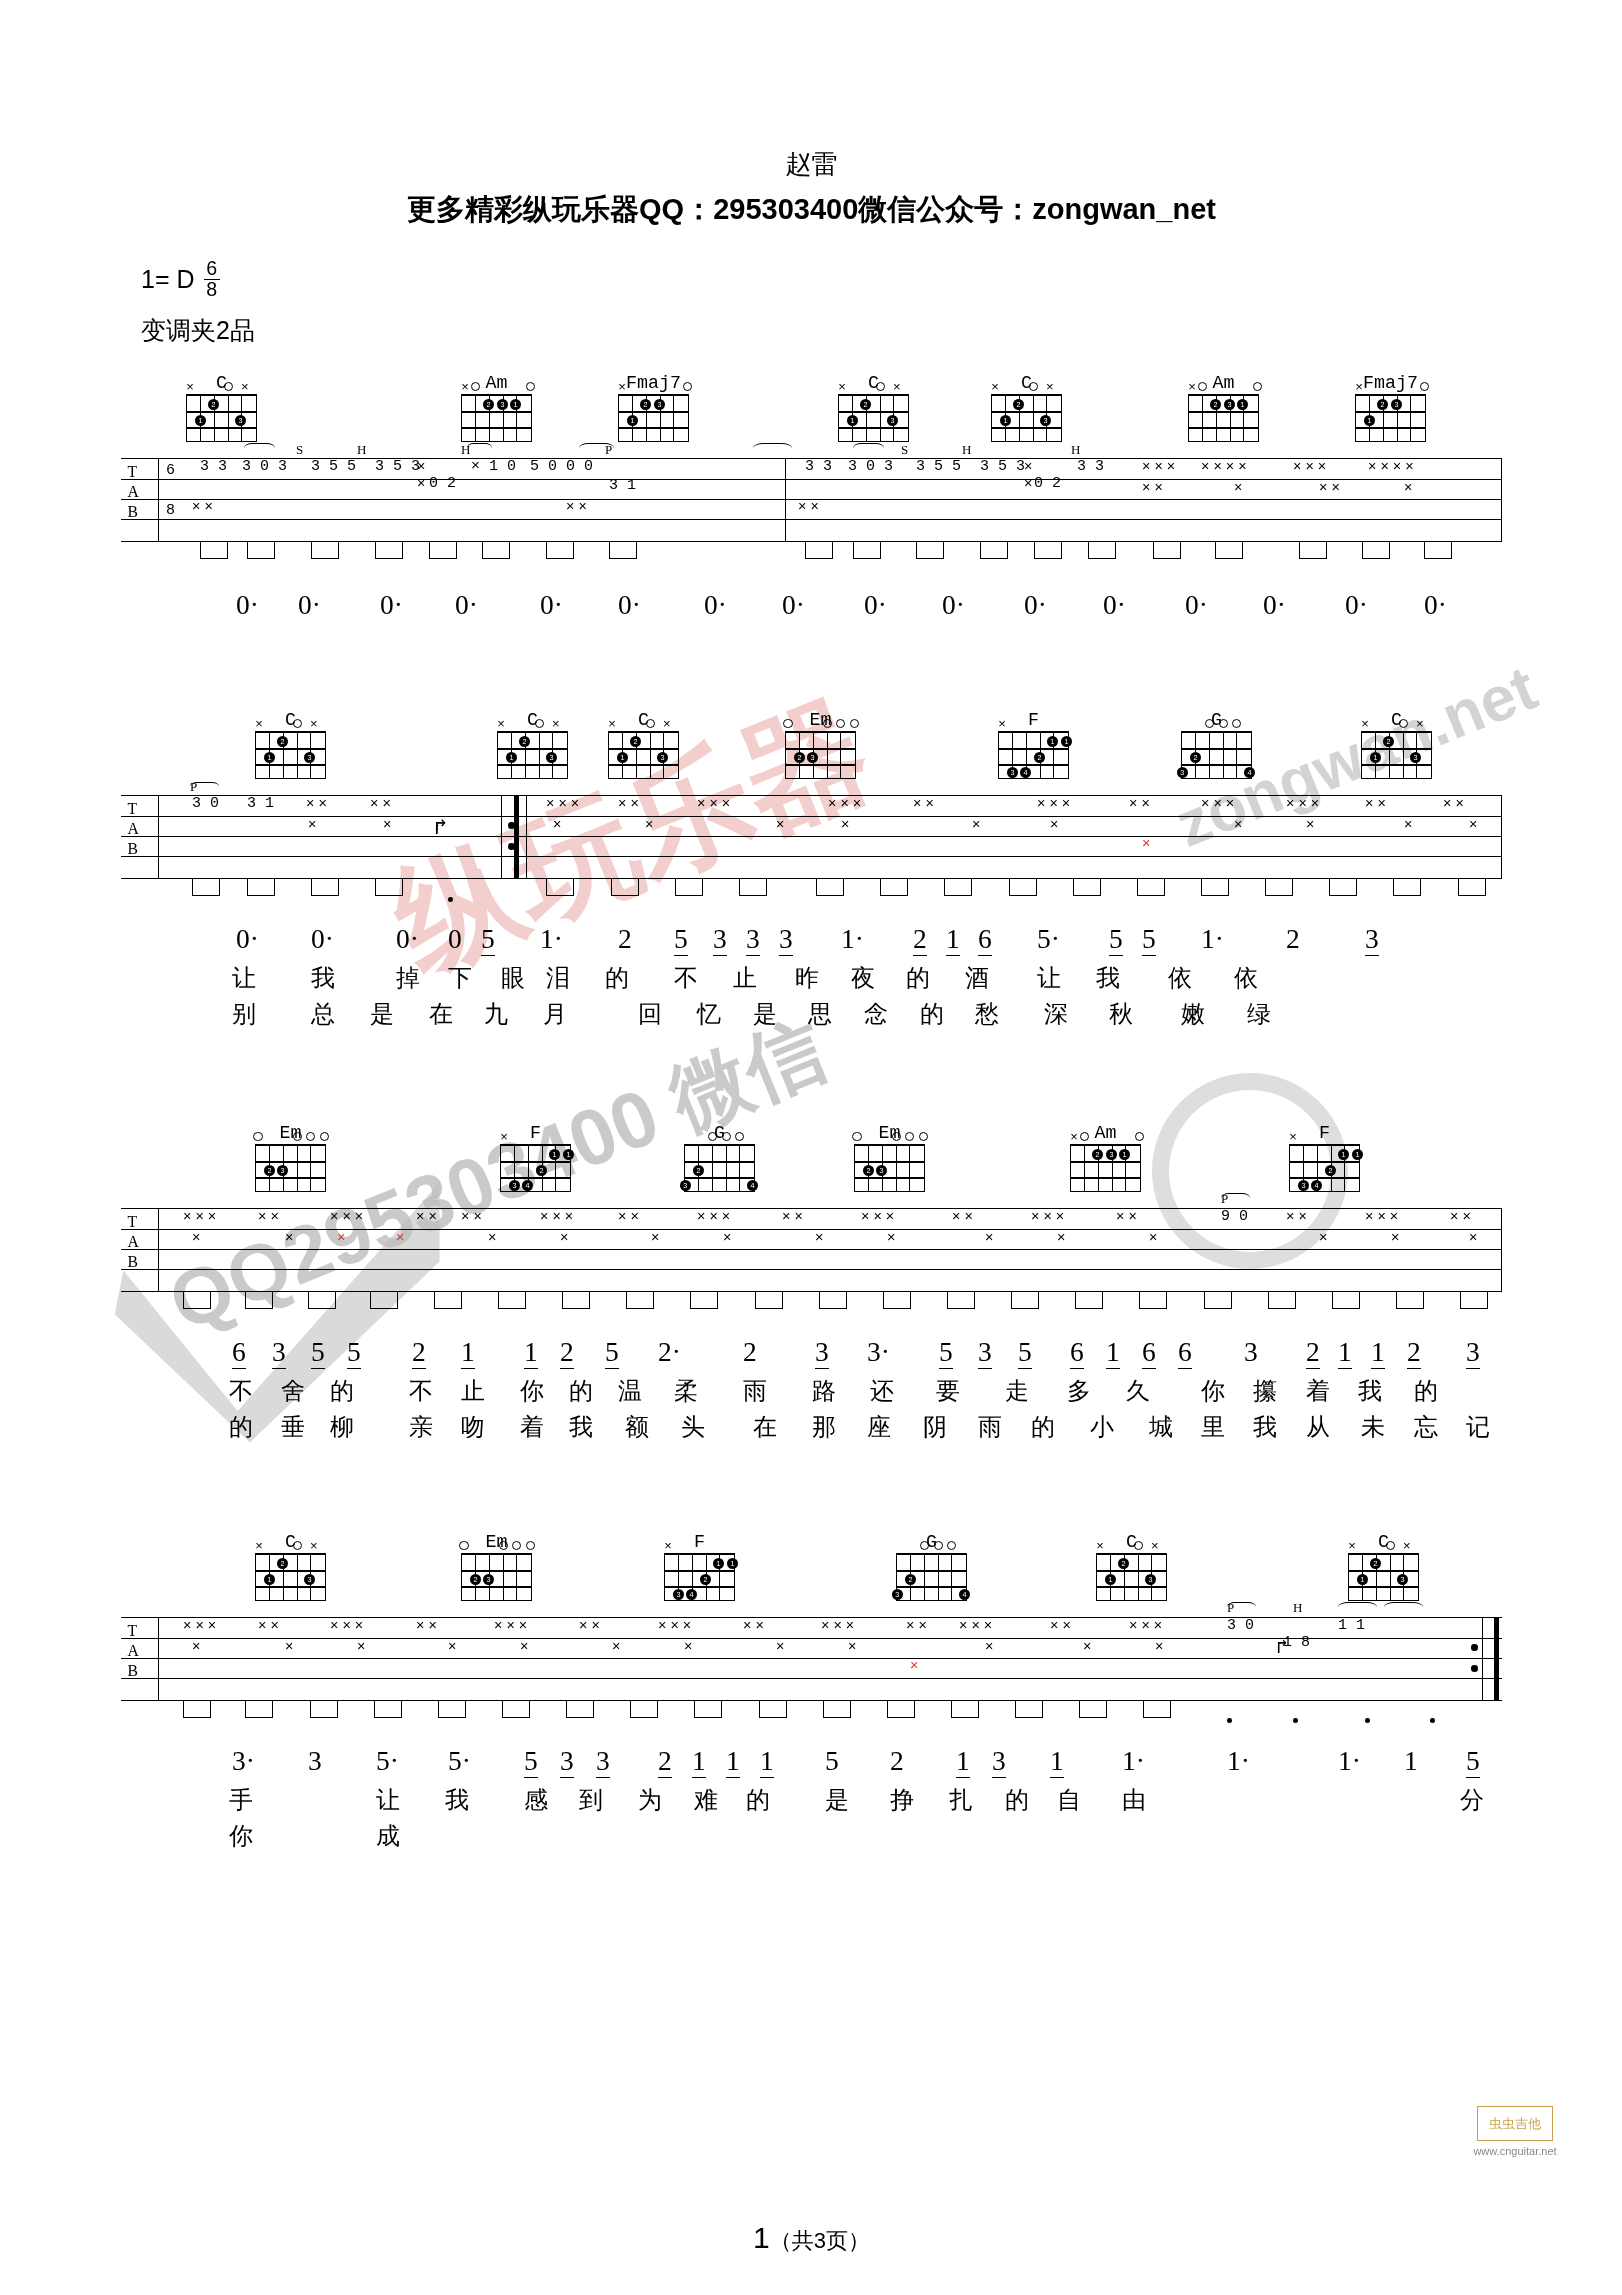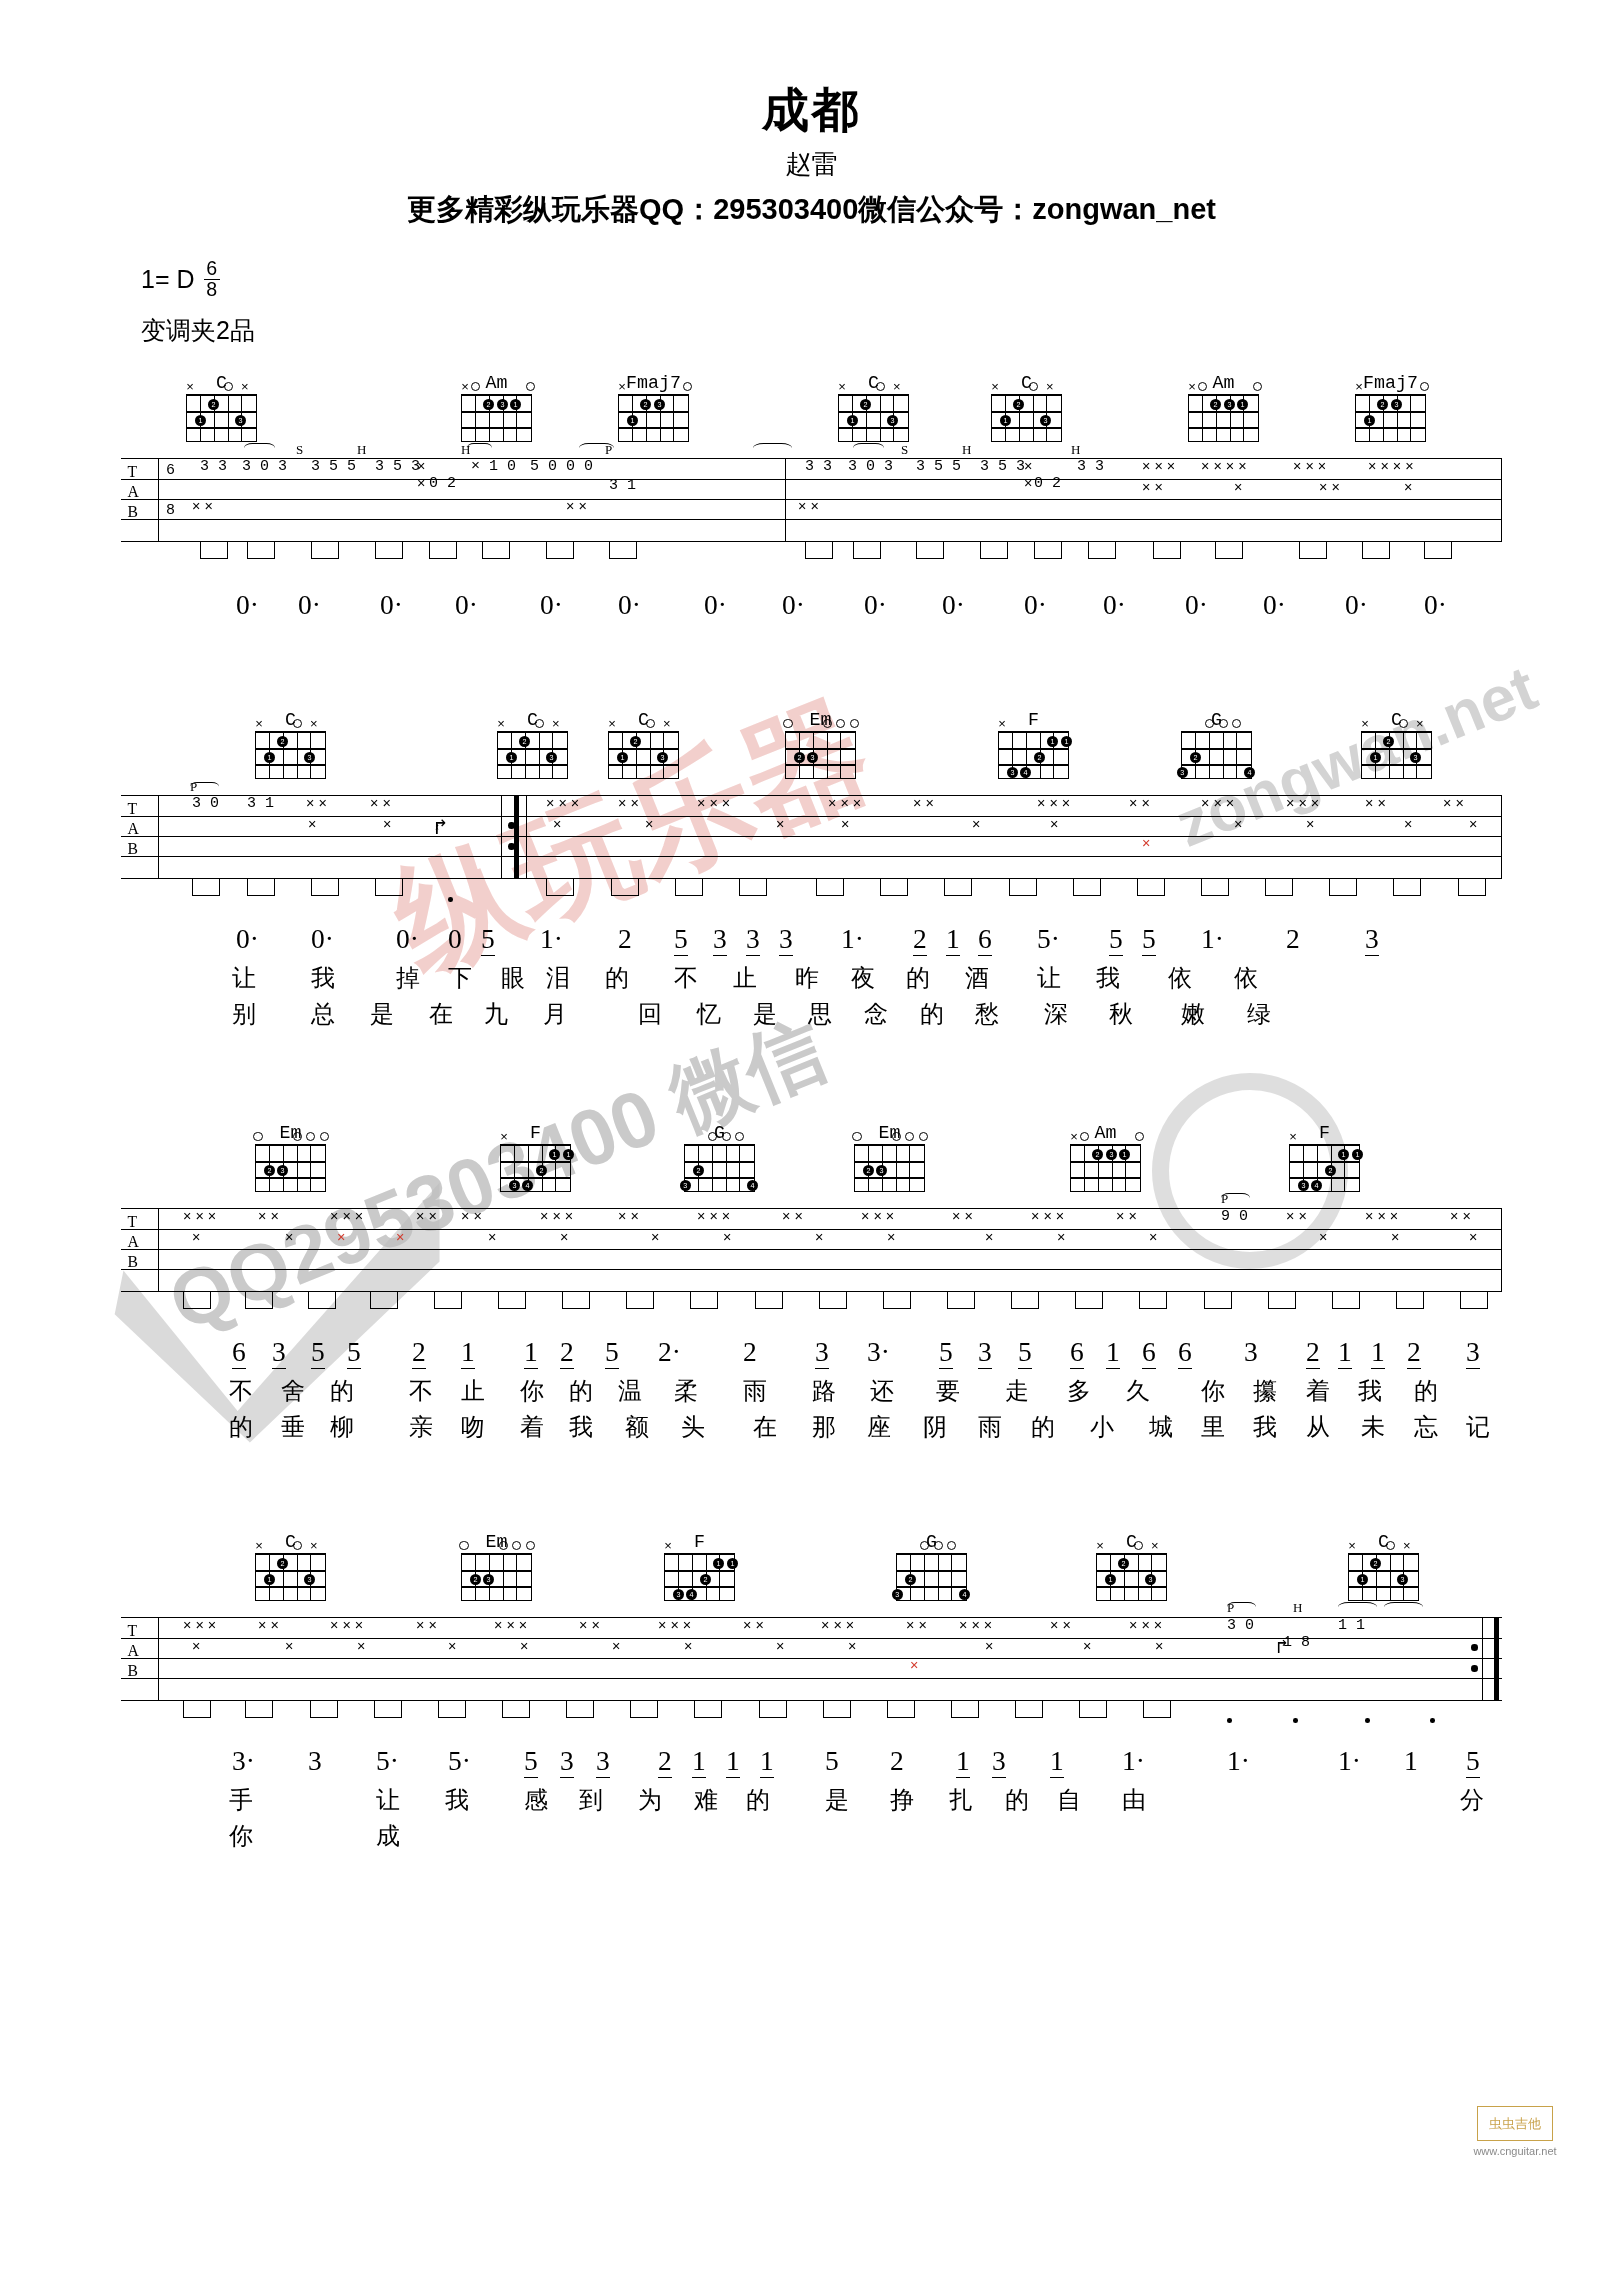--- a/index.html
+++ b/index.html
@@ -259,21 +259,20 @@
     color: #c8a24a;
     font-size: 13px;
     line-height: 33px;
   }
 </style>
 </head>
 <body>
 
 <div class="page">
 
-  <div class="title">成都</div>
   <div class="artist">赵雷</div>
   <div class="promo">更多精彩纵玩乐器QQ：295303400微信公众号：zongwan_net</div>
 
   <div class="keyblock">
     <div class="keyline">
       <span>1= D</span>
       <span class="frac">
         <span class="num">6</span>
         <span class="den">8</span>
       </span>
@@ -1256,15 +1255,18 @@
       <span style="left:108px">你</span>
       <span style="left:255px">成</span>
     </div>
   </div>
 
   <div class="logo-br">
     <div class="mark">虫虫吉他</div>
     <div>www.cnguitar.net</div>
   </div>
 
+  <div class="pagenum">
+    <span class="big">1</span><span>（共3页）</span>
+  </div>
 
 </div>
 
 
 </body></html>

